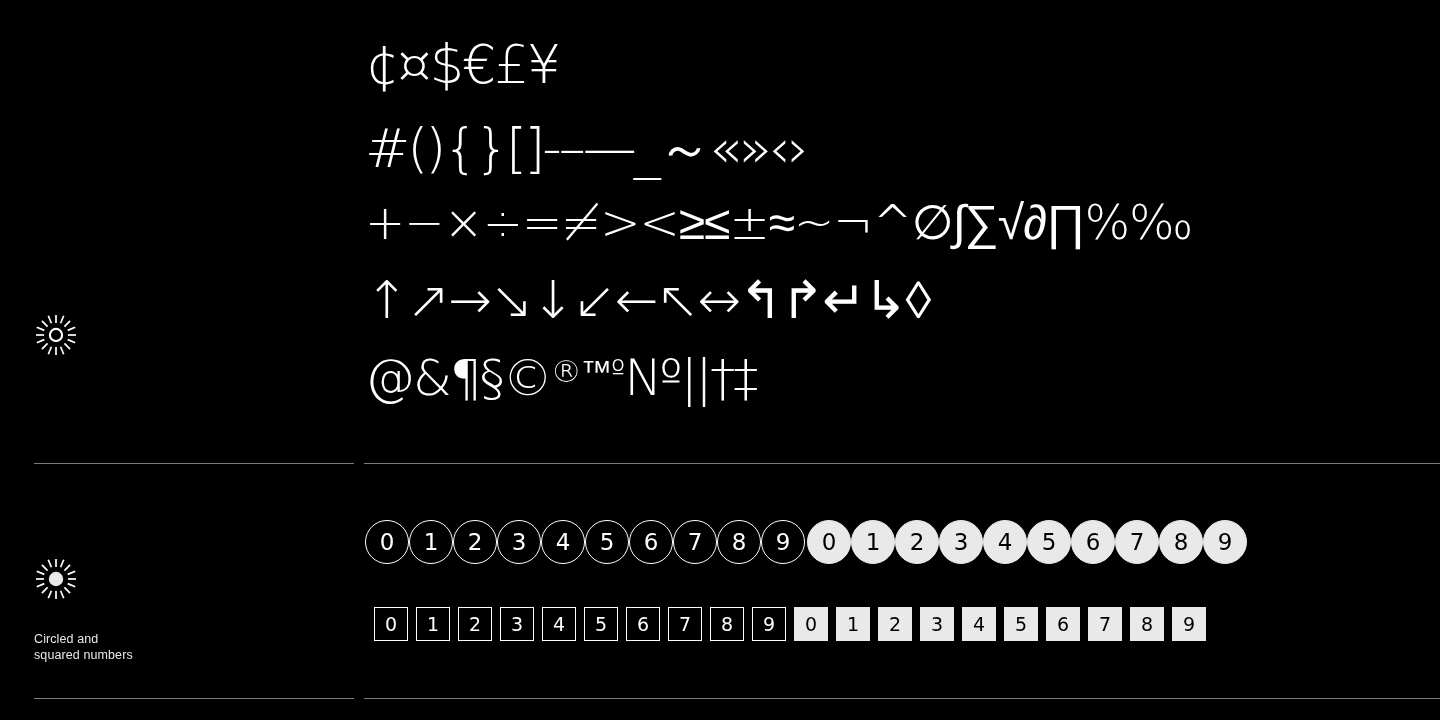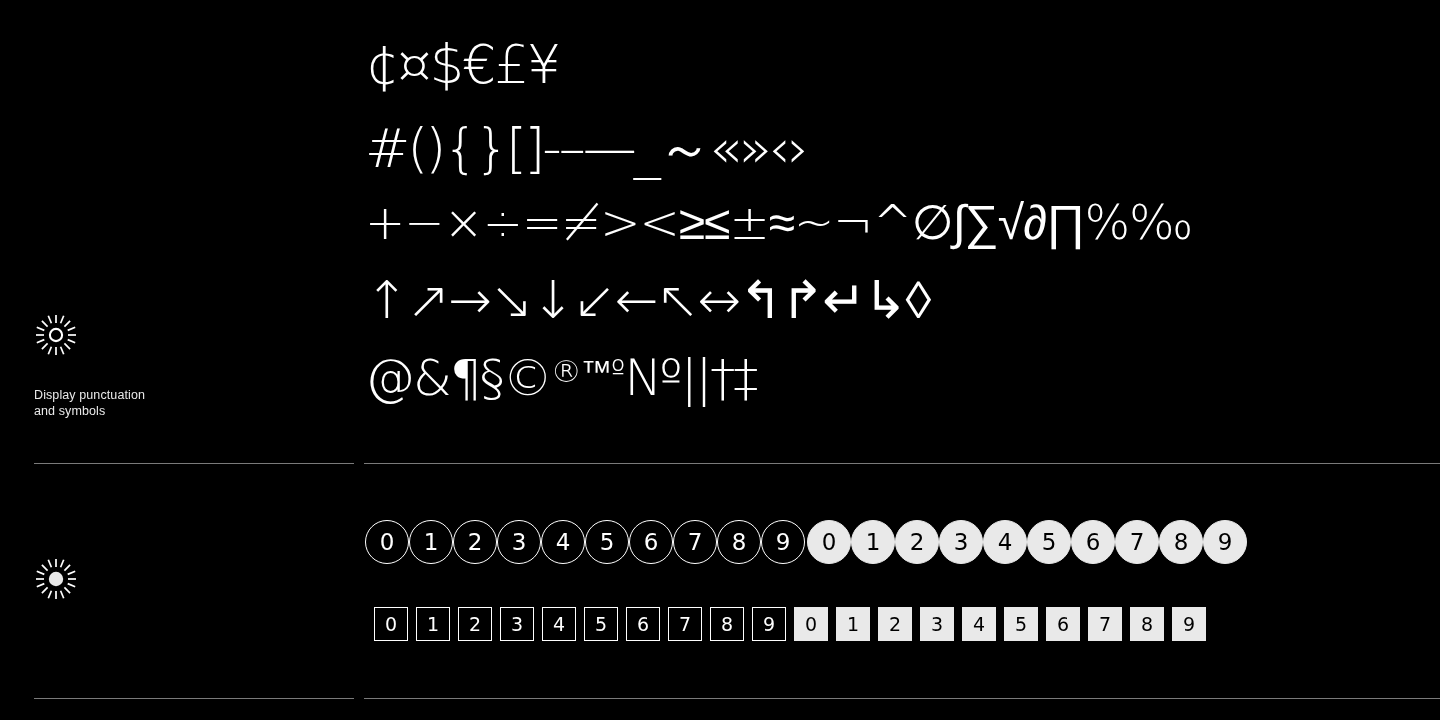--- a/index.html
+++ b/index.html
@@ -126,22 +126,20 @@
             <line x1="29.7" y1="2.8" x2="26.6" y2="10.3"></line>
             <line x1="17.4" y1="33.7" x2="14.3" y2="41.2"></line>
             <line x1="2.8" y1="14.3" x2="10.3" y2="17.4"></line>
             <line x1="33.7" y1="26.6" x2="41.2" y2="29.7"></line>
             <line x1="2.8" y1="29.7" x2="10.3" y2="26.6"></line>
             <line x1="33.7" y1="17.4" x2="41.2" y2="14.3"></line>
           </g>
           <circle cx="22" cy="22" r="6.1" fill="none" stroke="#ffffff" stroke-width="2.1"></circle>
         </svg>
       </span>
-      <div class="sb-label">Display punctuation
-and symbols</div>
     </div>
 
     <div class="glyphs">
       <div class="grow grow-1">¢¤$€£¥</div>
 
       <div class="grow grow-2">#(){}[]-–—_～«»‹›</div>
 
       <div class="grow grow-3">+−×÷=≠&gt;&lt;≥≤±≈~¬^∅∫∑√∂∏%‰</div>
 
       <div class="grow grow-4">↑↗→↘↓↙←↖↔↰↱↵↳◊</div>
@@ -174,20 +172,22 @@
             <line x1="29.7" y1="2.8" x2="26.6" y2="10.3"></line>
             <line x1="17.4" y1="33.7" x2="14.3" y2="41.2"></line>
             <line x1="2.8" y1="14.3" x2="10.3" y2="17.4"></line>
             <line x1="33.7" y1="26.6" x2="41.2" y2="29.7"></line>
             <line x1="2.8" y1="29.7" x2="10.3" y2="26.6"></line>
             <line x1="33.7" y1="17.4" x2="41.2" y2="14.3"></line>
           </g>
           <circle cx="22" cy="22" r="7.2" fill="#e9e9e9"></circle>
         </svg>
       </span>
+      <div class="sb-label">Circled and
+squared numbers</div>
     </div>
 
     <div class="numrow numrow-circles" style="left:365px; top:57px;">
       <span class="chip chip-circle outline">0</span>
       <span class="chip chip-circle outline">1</span>
       <span class="chip chip-circle outline">2</span>
       <span class="chip chip-circle outline">3</span>
       <span class="chip chip-circle outline">4</span>
       <span class="chip chip-circle outline">5</span>
       <span class="chip chip-circle outline">6</span>

